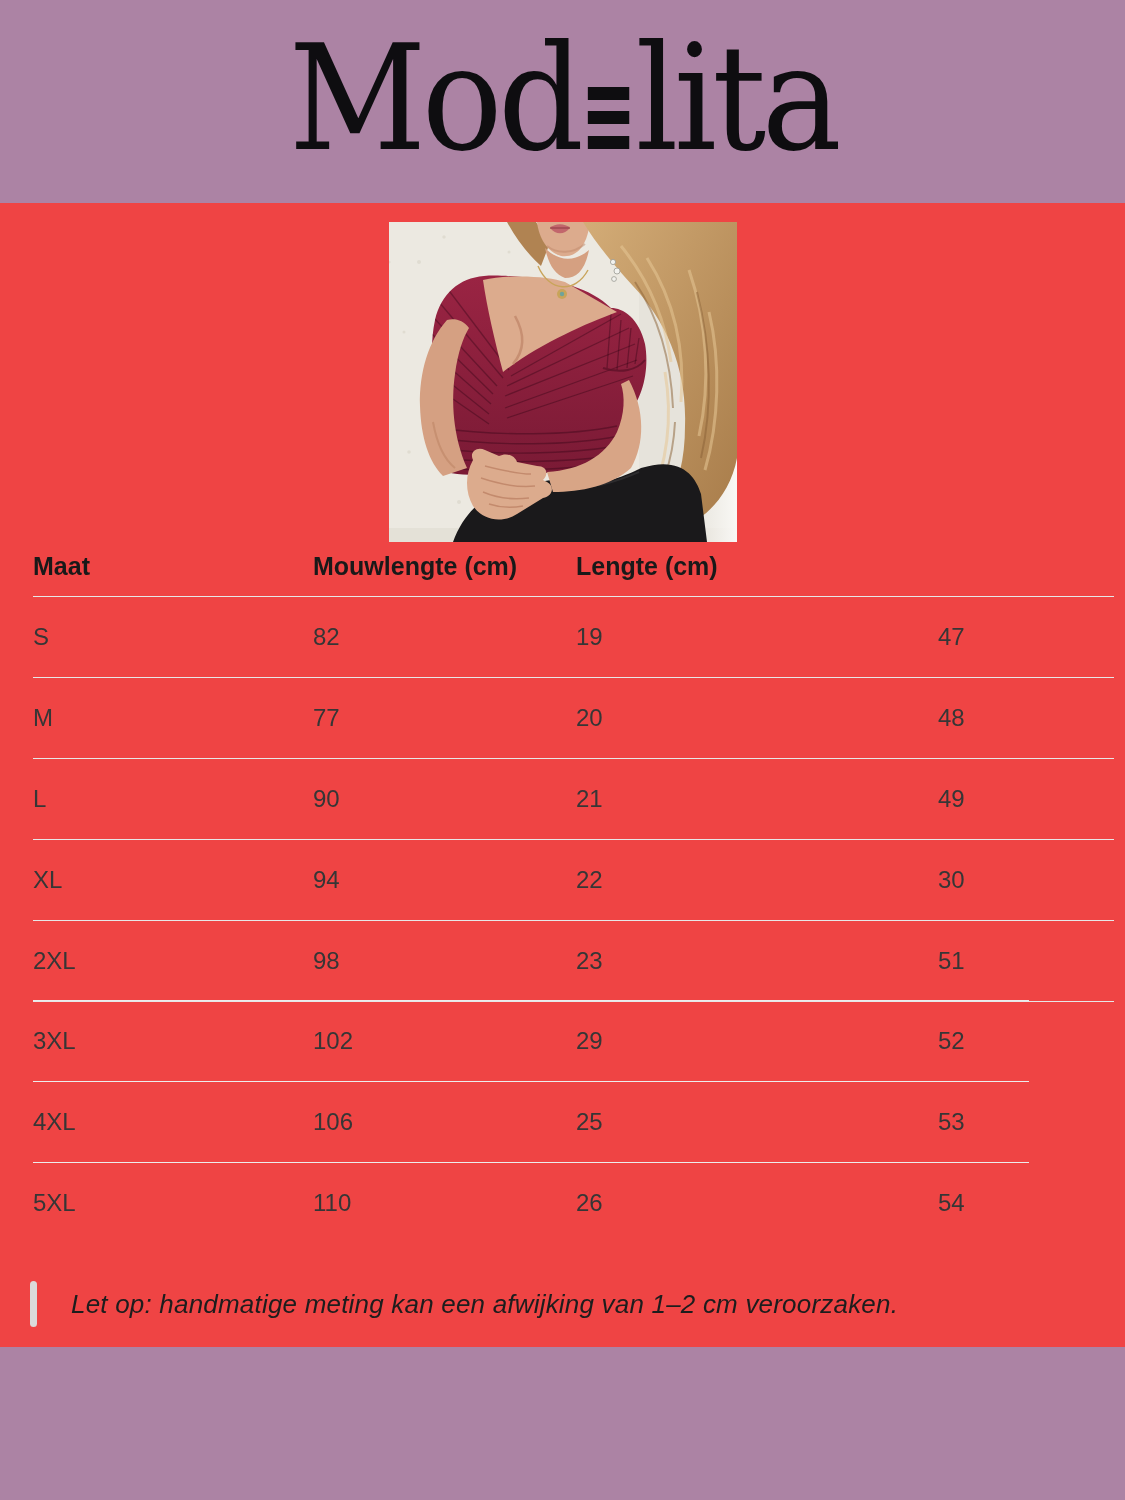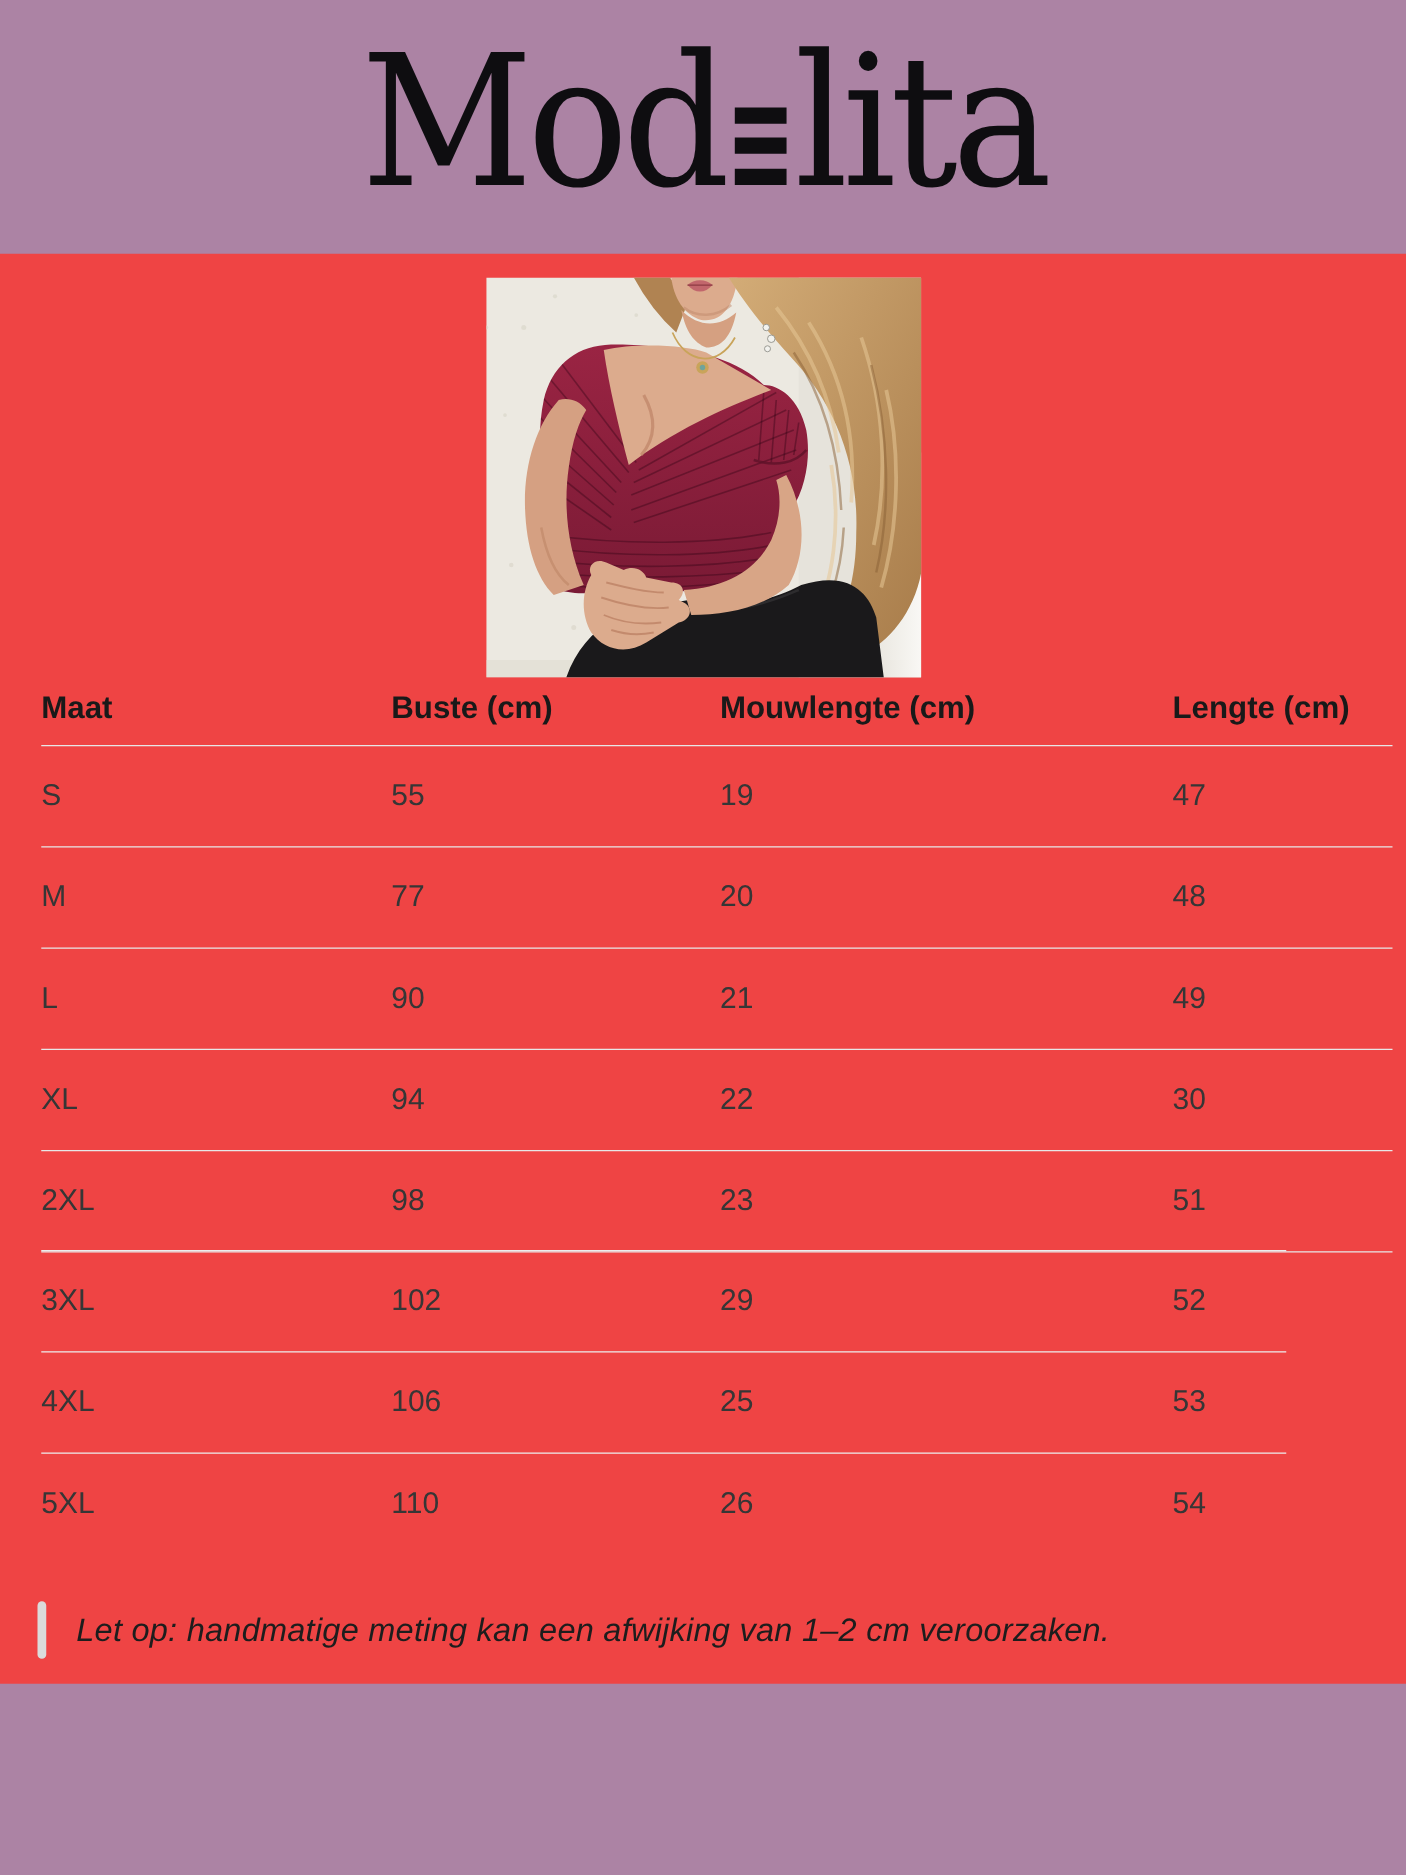--- a/index.html
+++ b/index.html
@@ -27,21 +27,21 @@
   
   .table-main{position:absolute;left:33px;top:552px;width:1081px;}
   .table-ext{position:absolute;left:33px;top:1000px;width:996px;}
   .trow{display:grid;grid-template-columns:280px 263px 362px 1fr;align-items:center;}
   .table-main .thead{height:44px;border-bottom:1px solid #e7e7e7;font-weight:bold;color:#191919;font-size:25px;align-items:start;}
   .table-main .trow.body{height:80px;border-bottom:1px solid #e7e7e7;}
   .table-ext  .trow.body{height:80px;border-top:1px solid #ededed;}
   .trow.body{color:#363636;font-size:24px;}
   .cell{white-space:nowrap;}
   
-  .note{position:absolute;left:30px;top:1278px;display:flex;align-items:center;gap:24px;height:52px;}
+  .note{position:absolute;left:30px;top:1278px;display:flex;align-items:center;gap:34px;height:52px;}
   .note-bar{width:7px;height:46px;border-radius:4px;background:#dbdbdb;flex:none;}
   .note-text{font-style:italic;font-size:26px;color:#1d1d1d;letter-spacing:.2px;}
 </style>
 </head>
 <body>
 
 <div class="canvas">
 
   <header class="band top">
     <div class="logo">
@@ -182,27 +182,26 @@
           <path d="M94,270 C108,276 124,278 140,276"></path>
             <path d="M100,282 C112,286 124,286 134,284"></path>
         </g>
       </g>
     </svg>
   </figure>
 
   <section class="table-main">
     <div class="trow thead">
       <div class="cell">Maat</div>
-      <div class="cell">Buste (cm)</div>
       <div class="cell">Mouwlengte (cm)</div>
       <div class="cell">Lengte (cm)</div>
     </div>
     <div class="trow body">
       <div class="cell">S</div>
-      <div class="cell">55</div>
+      <div class="cell">82</div>
       <div class="cell">19</div>
       <div class="cell">47</div>
     </div>
     <div class="trow body">
       <div class="cell">M</div>
       <div class="cell">77</div>
       <div class="cell">20</div>
       <div class="cell">48</div>
     </div>
     <div class="trow body">

